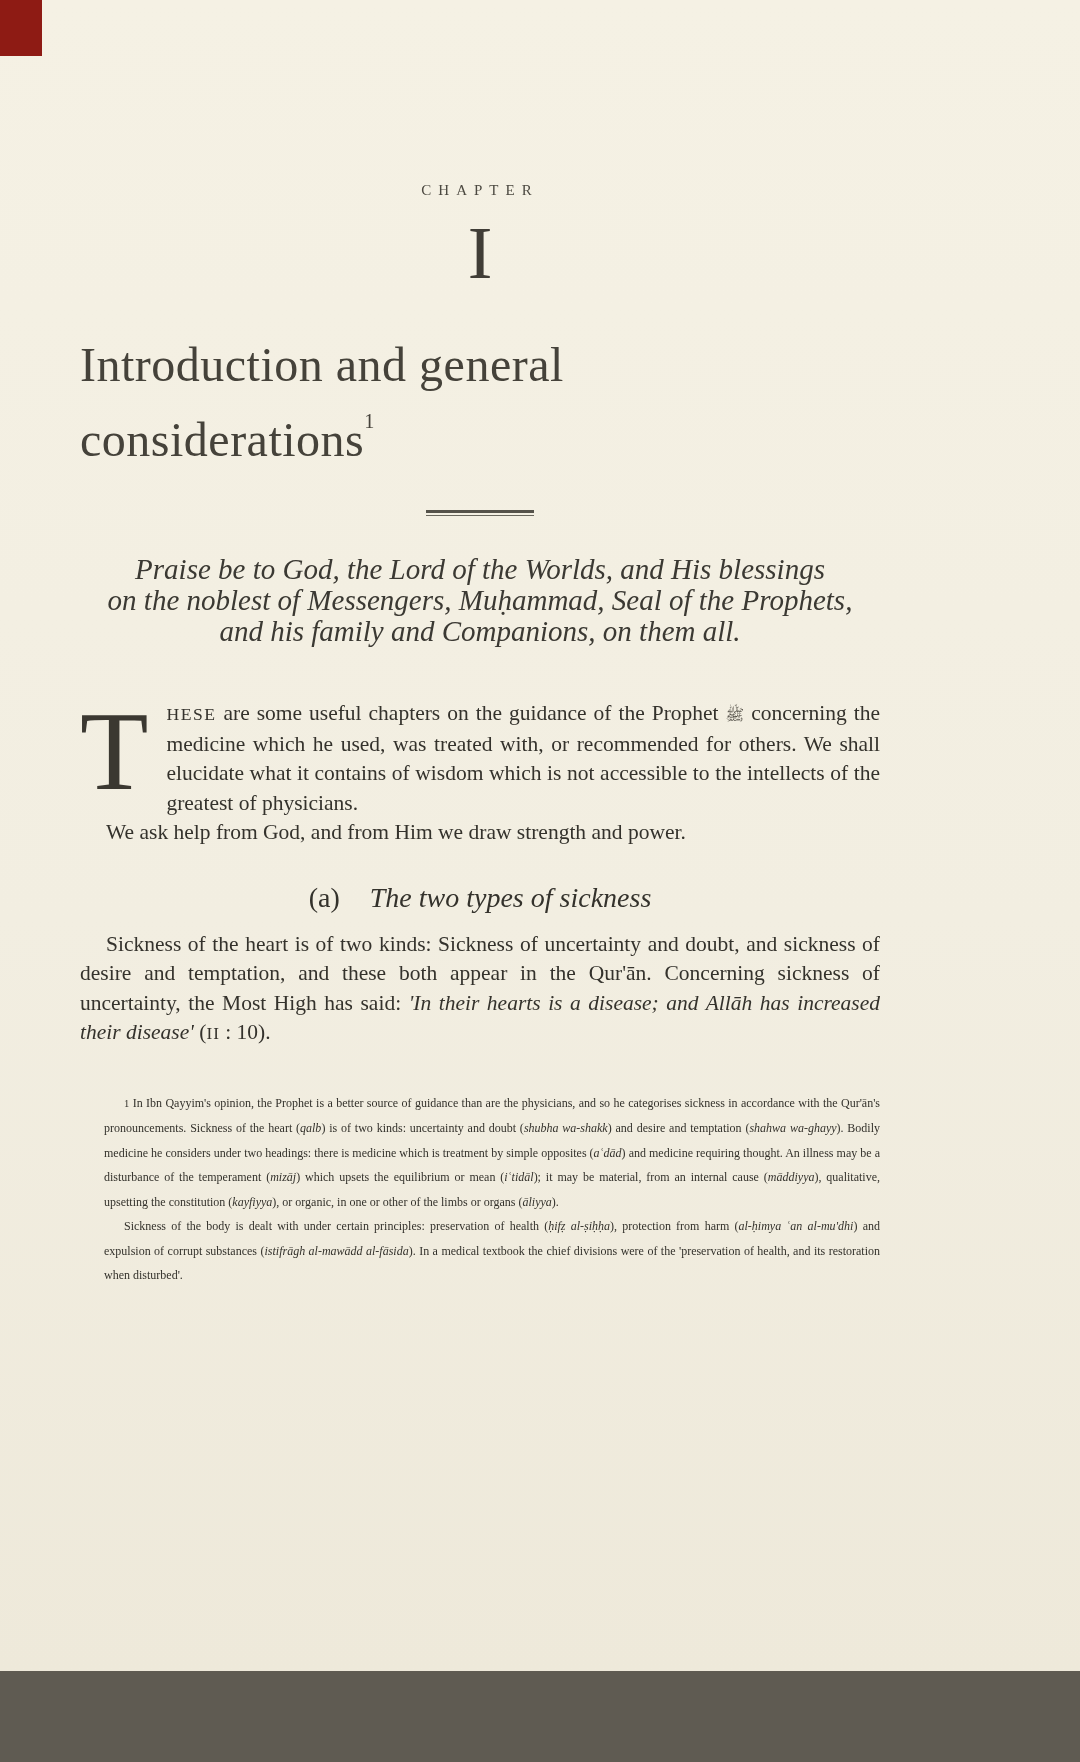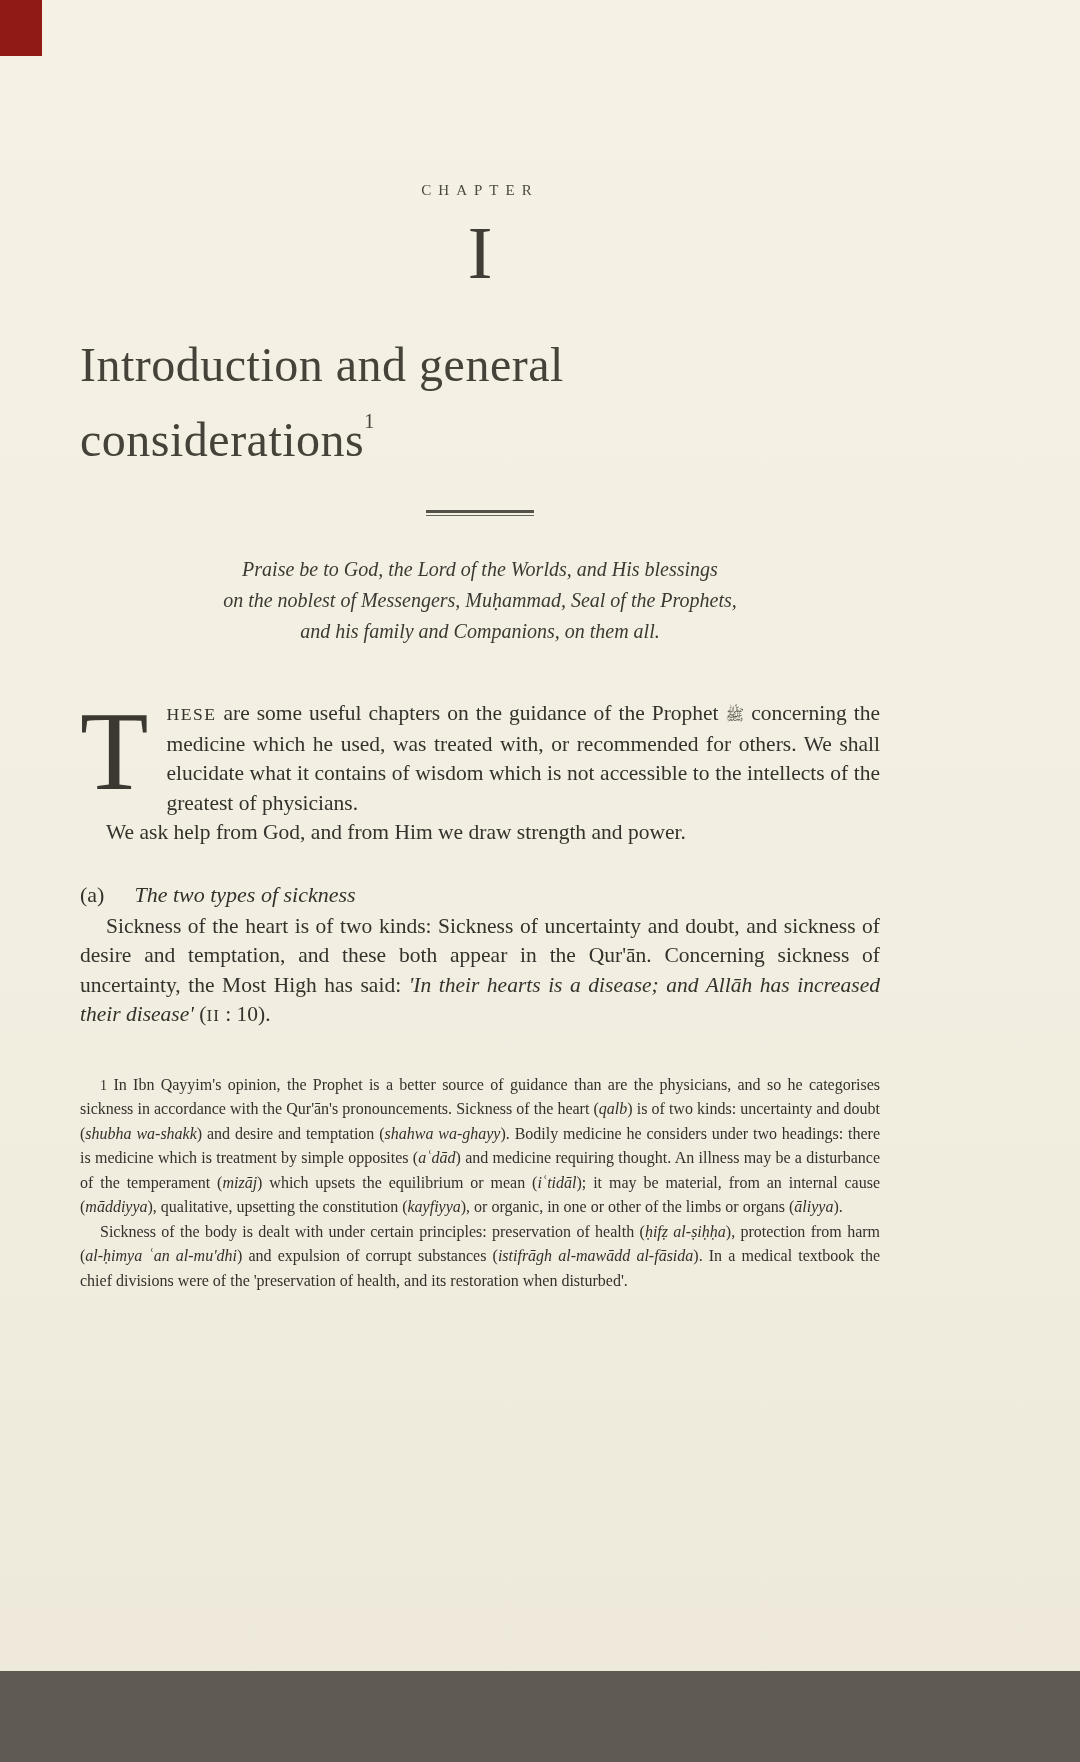--- a/index.html
+++ b/index.html
@@ -49,21 +49,21 @@
     margin:42px auto 0 auto;
     width:108px; height:6px;
     border-top:3px solid #55524a;
     border-bottom:1px solid #6a675e;
   }
 
   .epigraph {
     margin-top:38px;
     text-align:center;
     font-style:italic;
-    font-size:20px;
+    font-size:29px;
     line-height:31px;
     color:#3b3933;
   }
 
   .body-para {
     text-align:justify;
     font-size:21.5px;
     line-height:29.5px;
     color:#34322c;
   }
@@ -78,33 +78,35 @@
   .indent { text-indent:26px; }
 
   .sc  { font-size:0.82em; letter-spacing:1.5px; }
   .sc2 { font-size:0.8em;  letter-spacing:1px; }
   .it  { font-style:italic; }
   .pbuh { font-size:0.72em; color:#4a473f; }
   .fnmark { font-size:0.88em; }
 
   .section-heading {
     margin-top:34px;
-    margin-bottom:4px;
-    font-size:22px;
+    margin-bottom:16px;
+    text-align:center;
+    font-size:28px;
     color:#34322c;
   }
   .section-heading .marker { font-style:normal; margin-right:30px; }
   .section-heading .sec-title { font-style:italic; }
 
   .footnotes {
     margin-top:42px;
-    font-size:16px;
+    font-size:12px;
     line-height:24.5px;
     text-align:justify;
     color:#33312b;
+    margin-left:24px;
   }
   .fn { text-indent:20px; }
 </style>
 </head>
 <body>
 
 <div class="page">
 
   <div class="scan-corner"></div>
 

